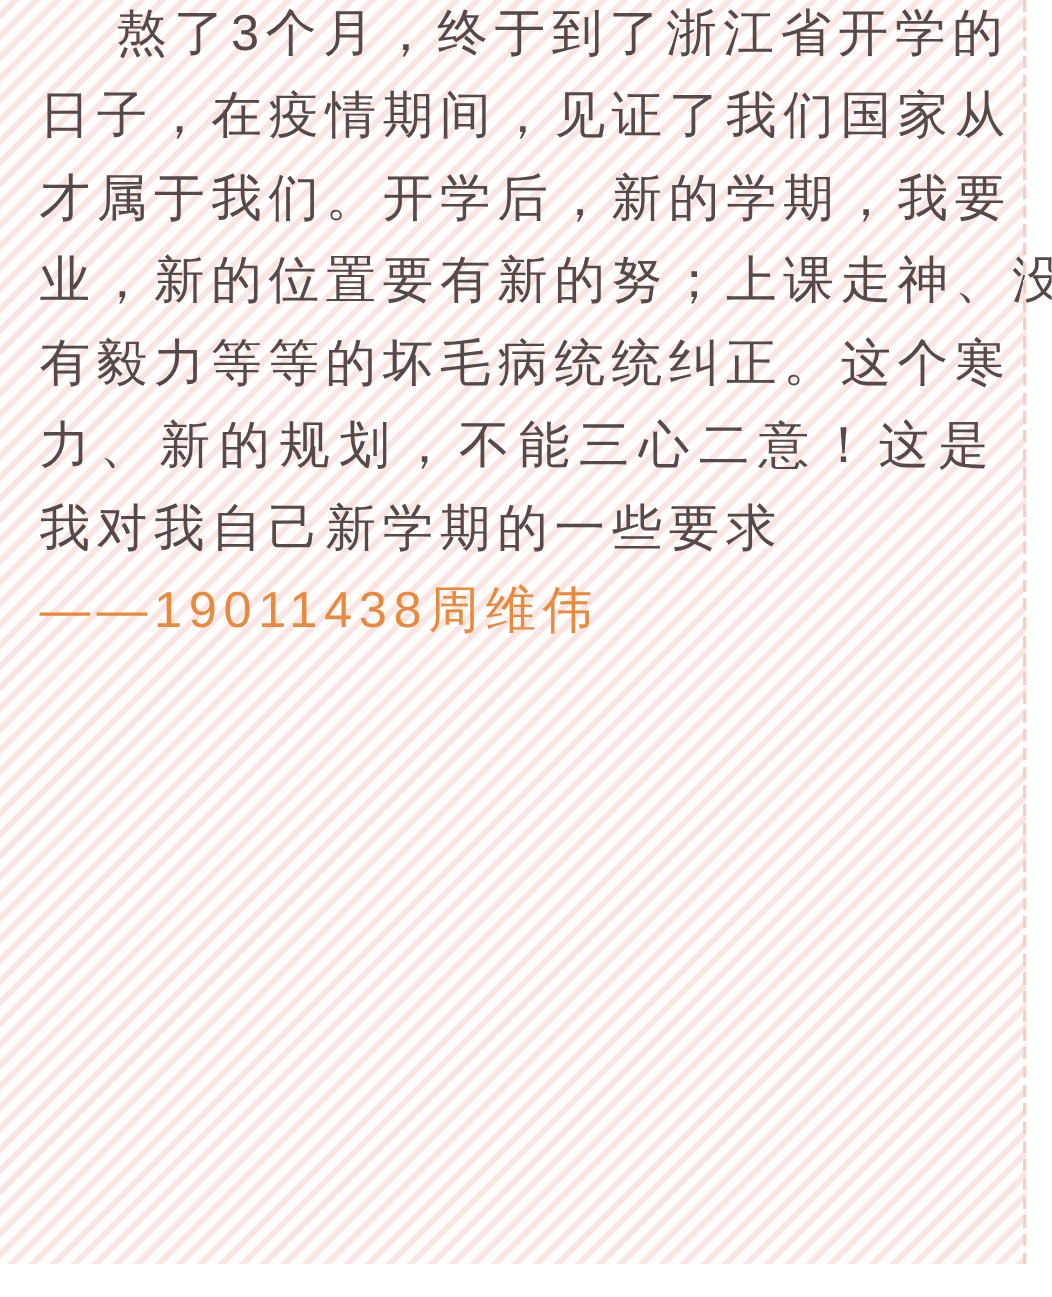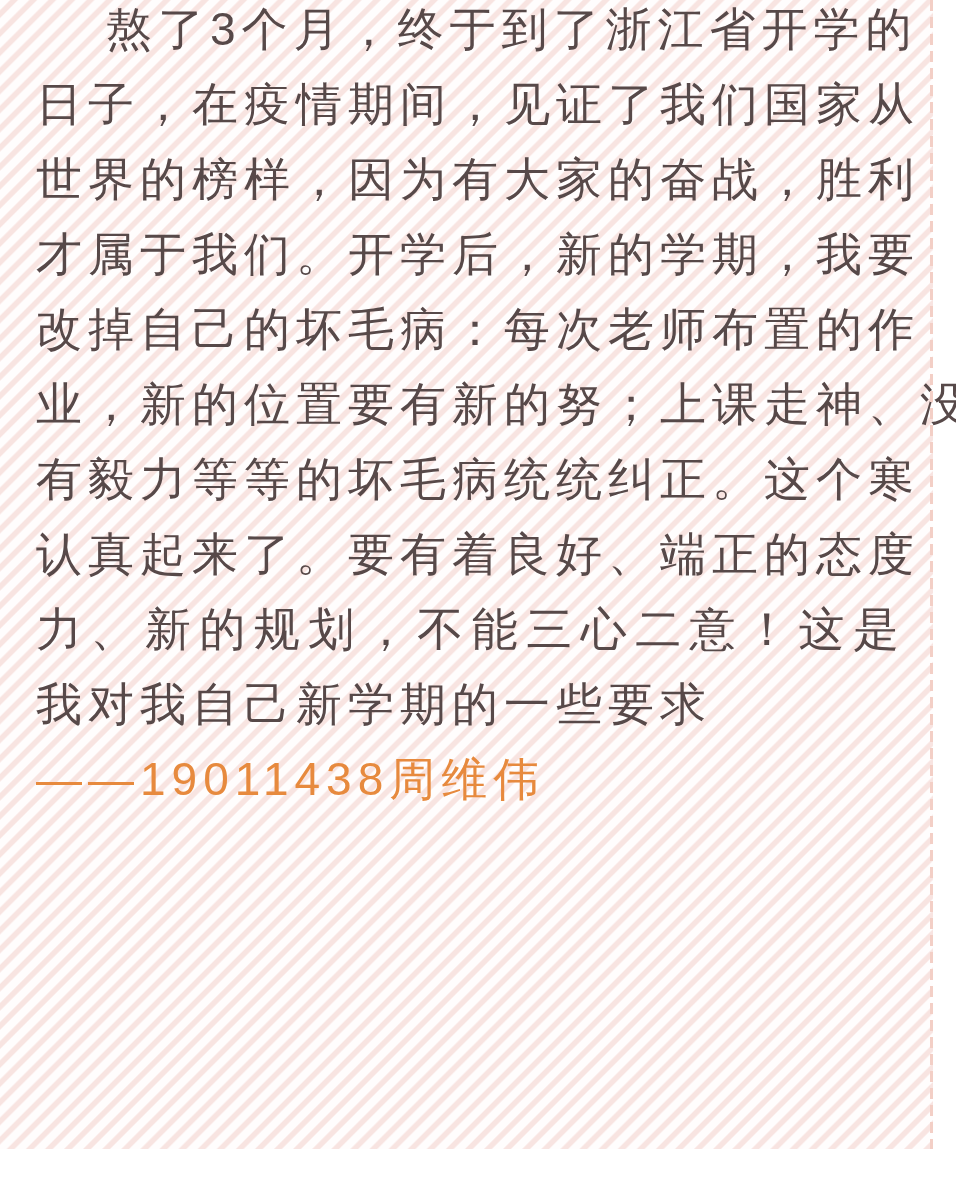--- a/index.html
+++ b/index.html
@@ -74,25 +74,22 @@
   }
 </style>
 </head>
 <body>
 
 <div class="card">
   <div class="text-block">
     <div id="lines-container">
         <div class="line first">熬了3个月，终于到了浙江省开学的</div>
         <div class="line">日子，在疫情期间，见证了我们国家从</div>
-        <div class="line">世界的榜样，因为有大家的奋战，胜利</div>
         <div class="line">才属于我们。开学后，新的学期，我要</div>
-        <div class="line">改掉自己的坏毛病：每次老师布置的作</div>
         <div class="line">业，新的位置要有新的努；上课走神、没</div>
         <div class="line">有毅力等等的坏毛病统统纠正。这个寒</div>
-        <div class="line">认真起来了。要有着良好、端正的态度</div>
         <div class="line">力、新的规划，不能三心二意！这是</div>
         <div class="line last">我对我自己新学期的一些要求</div>
       </div>
     <div class="signature">——19011438周维伟</div>
   </div>
   <div class="dashed-edge"></div>
 </div>
 
 </body></html>

